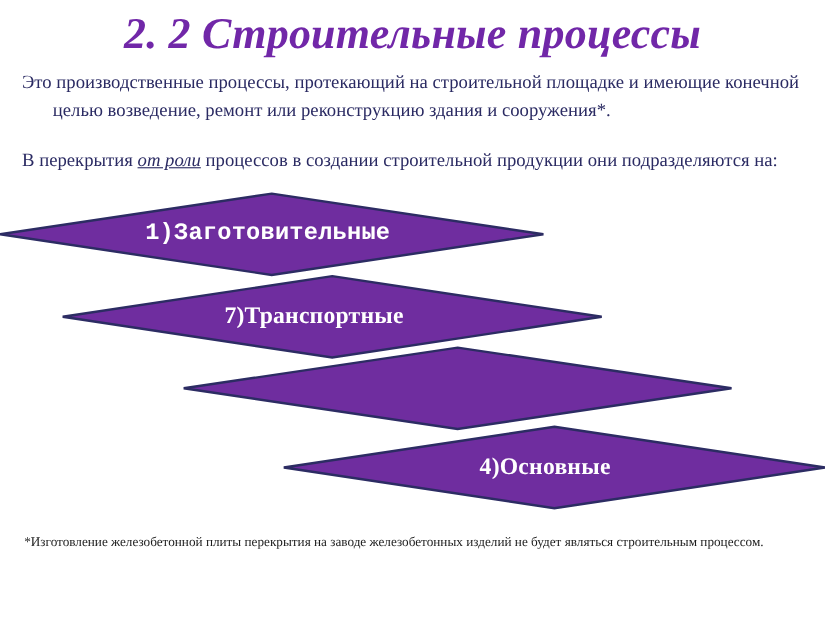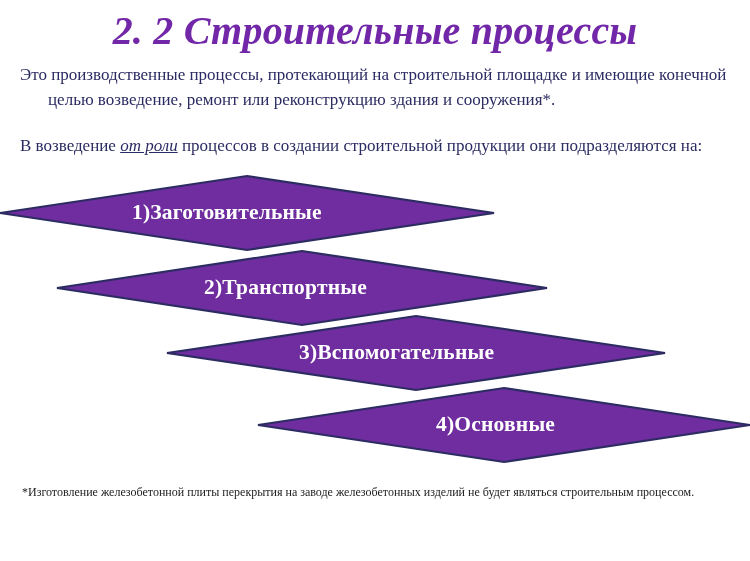--- a/index.html
+++ b/index.html
@@ -110,41 +110,40 @@
 <div id="slide">
 
   <div class="title">2. 2 Строительные процессы</div>
 
   <div class="para para-1">
     <span class="cont"><span>Это производственные процессы, протекающий на строительной площадке и</span>
       <span>имеющие конечной целью возведение, ремонт или реконструкцию здания</span>
       <span>и сооружения*.</span></span>
   </div>
 
-  <div class="para para-2"><span>В возведение </span><span class="emph">от роли</span><span> процессов в создании строительной продукции они подразделяются на:</span></div>
+  <div class="para para-2"><span>В перекрытия </span><span class="emph">от роли</span><span> процессов в создании строительной продукции они подразделяются на:</span></div>
 
   <div class="diamond" style="left:0px; top:176px; width:494px; height:74px;">
     <svg width="494" height="74" viewBox="0 0 494 74">
       <polygon points="247,0 494,37 247,74 0,37" fill="#6F2D9F" stroke="#2C2C63" stroke-width="2.2"></polygon>
     </svg>
-    <span class="diamond-label" style="left:132px; top:24px;">1)Заготовительные</span>
+    <span class="diamond-label" style="left:132px; top:24px;font-family:Liberation Mono, monospace;">1)Заготовительные</span>
   </div>
 
   <div class="diamond" style="left:57px; top:251px; width:490px; height:74px;">
     <svg width="490" height="74" viewBox="0 0 490 74">
       <polygon points="245,0 490,37 245,74 0,37" fill="#6F2D9F" stroke="#2C2C63" stroke-width="2.2"></polygon>
     </svg>
-    <span class="diamond-label" style="left:147px; top:24px;">2)Транспортные</span>
+    <span class="diamond-label" style="left:147px; top:24px;">7)Транспортные</span>
   </div>
 
   <div class="diamond" style="left:167px; top:316px; width:498px; height:74px;">
     <svg width="498" height="74" viewBox="0 0 498 74">
       <polygon points="249,0 498,37 249,74 0,37" fill="#6F2D9F" stroke="#2C2C63" stroke-width="2.2"></polygon>
     </svg>
-    <span class="diamond-label" style="left:132px; top:24px;">3)Вспомогательные</span>
   </div>
 
   <div class="diamond" style="left:258px; top:388px; width:492px; height:74px;">
     <svg width="492" height="74" viewBox="0 0 492 74">
       <polygon points="246,0 492,37 246,74 0,37" fill="#6F2D9F" stroke="#2C2C63" stroke-width="2.2"></polygon>
     </svg>
     <span class="diamond-label" style="left:178px; top:24px;">4)Основные</span>
   </div>
 
   <div class="footnote">

